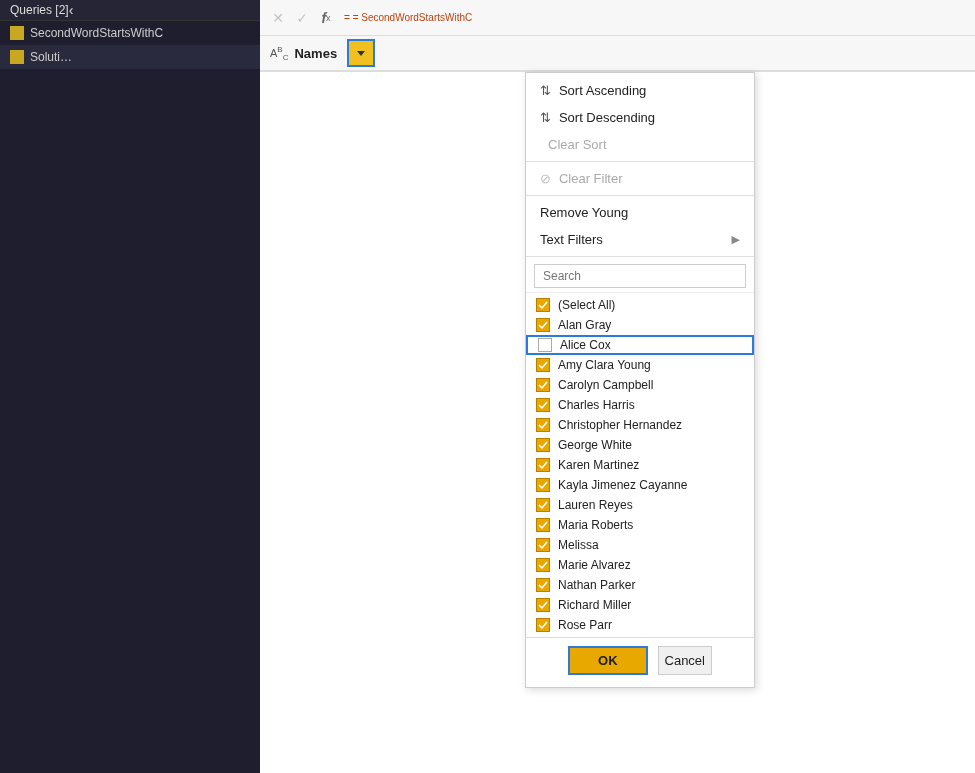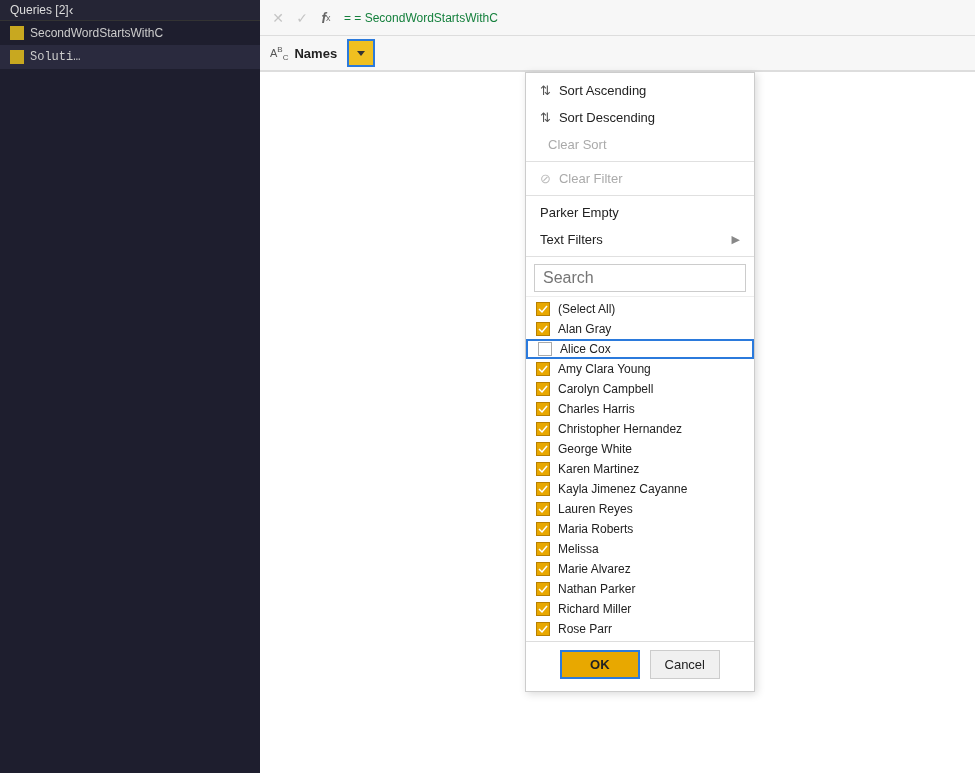--- a/index.html
+++ b/index.html
@@ -43,21 +43,20 @@
     }
     .queries-item .table-icon {
       width: 14px;
       height: 14px;
       background: #c8a820;
       display: inline-block;
       flex-shrink: 0;
     }
     .queries-item.active {
       background: #2a2a3e;
-      font-family: Liberation Mono, monospace;
     }
 
     
     .main-content {
       flex: 1;
       display: flex;
       flex-direction: column;
       background: #fff;
       position: relative;
     }
@@ -83,22 +82,22 @@
       height: 20px;
       display: flex;
       align-items: center;
       justify-content: center;
       font-size: 14px;
       color: #666;
       cursor: pointer;
     }
     .formula-icon.disabled { opacity: 0.35; cursor: default; }
     .formula-text {
-      color: #15803d;
-      font-size: 12px;
+      color: #c2410c;
+      font-size: 10px;
     }
 
     
     .column-header-row {
       display: flex;
       padding: 0;
       background: #f7f7f7;
       border-bottom: 2px solid #ddd;
       height: 36px;
     }
@@ -171,21 +170,21 @@
     }
 
     
     .search-box-wrap {
       padding: 4px 8px;
     }
     .search-box {
       width: 100%;
       padding: 4px 8px;
       border: 1px solid #ccc;
-      font-size: 16px;
+      font-size: 12px;
       color: #999;
       outline: none;
     }
 
     
     .checkbox-list {
       max-height: 380px;
       overflow-y: auto;
       padding: 2px 0;
       border-top: 1px solid #eee;
@@ -244,21 +243,21 @@
       font-size: 13px;
       font-weight: 600;
       padding: 5px 28px;
       cursor: pointer;
     }
     .btn-cancel {
       background: #f0f0f0;
       border: 1px solid #ccc;
       color: #222;
       font-size: 13px;
-      padding: 5px 14px;
+      padding: 5px 6px;
       cursor: pointer;
     }
   </style>
 </head>
 <body>
 
 <div class="left-panel">
   <div class="left-panel-header">
     <span>Queries [2]</span>
     <span style="cursor:pointer;font-size:14px;">‹</span>
@@ -320,21 +319,21 @@
     </div>
     <div class="menu-separator"></div>
 
     <div class="menu-item disabled">
       <span class="sort-icon">⊘</span>
       <span>Clear Filter</span>
     </div>
     <div class="menu-separator"></div>
 
     <div class="menu-item">
-      <span>Parker Empty</span>
+      <span>Remove Young</span>
     </div>
 
     <div class="menu-item">
       <span>Text Filters</span>
       <span class="arrow-right">▶</span>
     </div>
     <div class="menu-separator"></div>
 
     <div class="search-box-wrap">
       <input class="search-box" type="text" placeholder="Search" style="">

